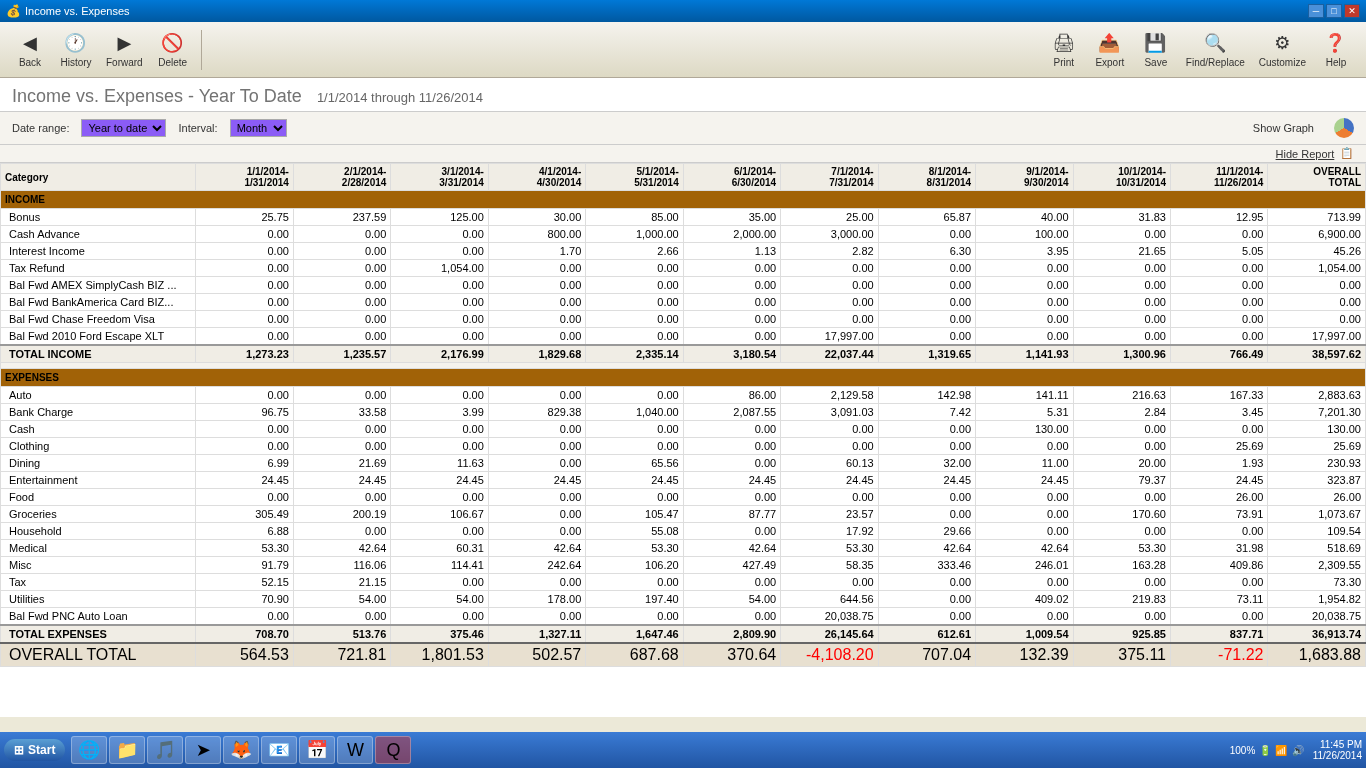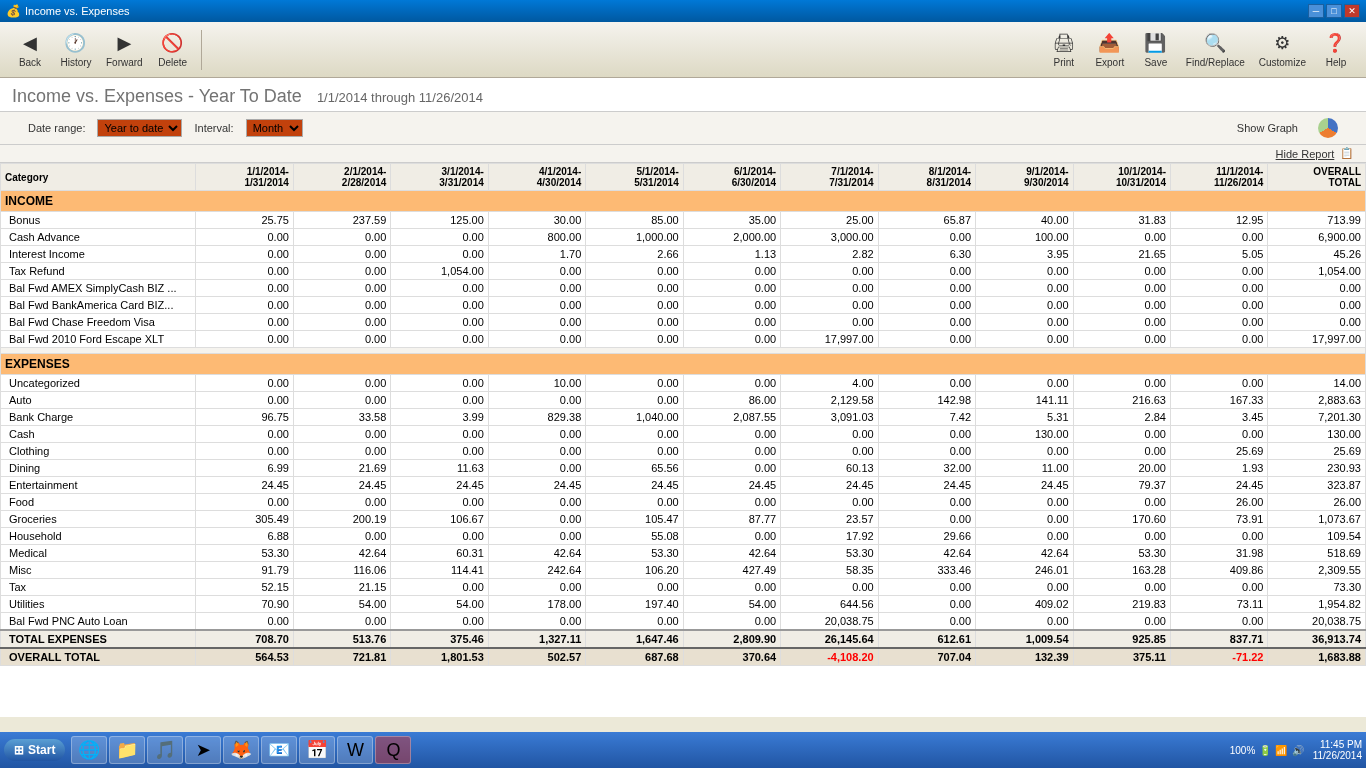--- a/index.html
+++ b/index.html
@@ -51,30 +51,30 @@
       background: white;
       padding: 8px 12px 4px 12px;
       border-bottom: 1px solid #ccc;
     }
     .page-title { font-size: 18px; font-weight: normal; color: #737373; display: inline; }
     .date-range-text { font-size: 13px; color: #666; margin-left: 12px; }
 
     
     .controls-bar {
       background: #F5F3EE;
-      padding: 6px 28px;
+      padding: 6px 12px;
       display: flex;
       align-items: center;
       gap: 12px;
       border-bottom: 1px solid #ccc;
     }
     .controls-bar label { font-size: 11px; color: #333; }
     select {
       font-size: 11px; padding: 1px 2px; border: 1px solid #aaa;
-      background: #c2410c; cursor: pointer;
+      background: #8b5cf6; cursor: pointer;
     }
     .show-graph {
       margin-left: auto; display: flex; align-items: center; gap: 20px;
       font-size: 11px; color: #333; cursor: pointer;
     }
     .graph-icon {
       width: 20px; height: 20px; border-radius: 50%;
       background: conic-gradient(#4472C4 0deg 120deg, #ED7D31 120deg 240deg, #A9D18E 240deg 360deg);
     }
 
@@ -111,35 +111,35 @@
     th {
       background: #F0EDE5;
       text-align: center;
       font-weight: bold;
       font-size: 10px;
     }
     .col-category { text-align: left; width: 160px; min-width: 160px; }
     .col-data { text-align: right; width: 90px; }
 
     .section-header td {
-      background: #fdba74;
+      background: #a16207;
       font-weight: bold;
-      font-size: 12px;
+      font-size: 10px;
       padding: 3px 4px;
     }
     .total-row td {
       font-weight: bold;
       background: #F0EDE5;
       border-top: 2px solid #999;
     }
     .overall-total-row td {
-      font-weight: bold;
+      font-weight: normal;
       background: #E8E0D0;
       border-top: 2px solid #666;
-      font-size: 11px;
+      font-size: 16px;
     }
     .negative { color: red; }
     .category-cell { text-align: left; padding-left: 8px; }
 
     
     .taskbar {
       position: fixed;
       bottom: 0; left: 0; right: 0;
       height: 36px;
       background: linear-gradient(to bottom, #3a7bd5, #2155a3);
@@ -391,40 +391,40 @@
           <td class="col-data">0.00</td>
           <td class="col-data">0.00</td>
           <td class="col-data">0.00</td>
           <td class="col-data">17,997.00</td>
           <td class="col-data">0.00</td>
           <td class="col-data">0.00</td>
           <td class="col-data">0.00</td>
           <td class="col-data">0.00</td>
           <td class="col-data">17,997.00</td>
         </tr>
+        <tr class="total-row">
+          <td class="category-cell">TOTAL INCOME</td>
+          <td class="col-data">1,273.23</td>
+          <td class="col-data">1,235.57</td>
+          <td class="col-data">2,176.99</td>
+          <td class="col-data">1,829.68</td>
+          <td class="col-data">2,335.14</td>
+          <td class="col-data">3,180.54</td>
+          <td class="col-data">22,037.44</td>
+          <td class="col-data">1,319.65</td>
+          <td class="col-data">1,141.93</td>
+          <td class="col-data">1,300.96</td>
+          <td class="col-data">766.49</td>
+          <td class="col-data">38,597.62</td>
+        </tr>
         <tr>
           <td colspan="13" style="height: 6px; background: rgb(245, 243, 238);"></td>
         </tr>
         <tr class="section-header">
           <td colspan="13">EXPENSES</td>
-        </tr>
-        <tr>
-          <td class="category-cell">Uncategorized</td>
-          <td class="col-data">0.00</td>
-          <td class="col-data">0.00</td>
-          <td class="col-data">0.00</td>
-          <td class="col-data">10.00</td>
-          <td class="col-data">0.00</td>
-          <td class="col-data">0.00</td>
-          <td class="col-data">4.00</td>
-          <td class="col-data">0.00</td>
-          <td class="col-data">0.00</td>
-          <td class="col-data">0.00</td>
-          <td class="col-data">0.00</td>
-          <td class="col-data">14.00</td>
         </tr>
         <tr>
           <td class="category-cell">Auto</td>
           <td class="col-data">0.00</td>
           <td class="col-data">0.00</td>
           <td class="col-data">0.00</td>
           <td class="col-data">0.00</td>
           <td class="col-data">0.00</td>
           <td class="col-data">86.00</td>
           <td class="col-data">2,129.58</td>

